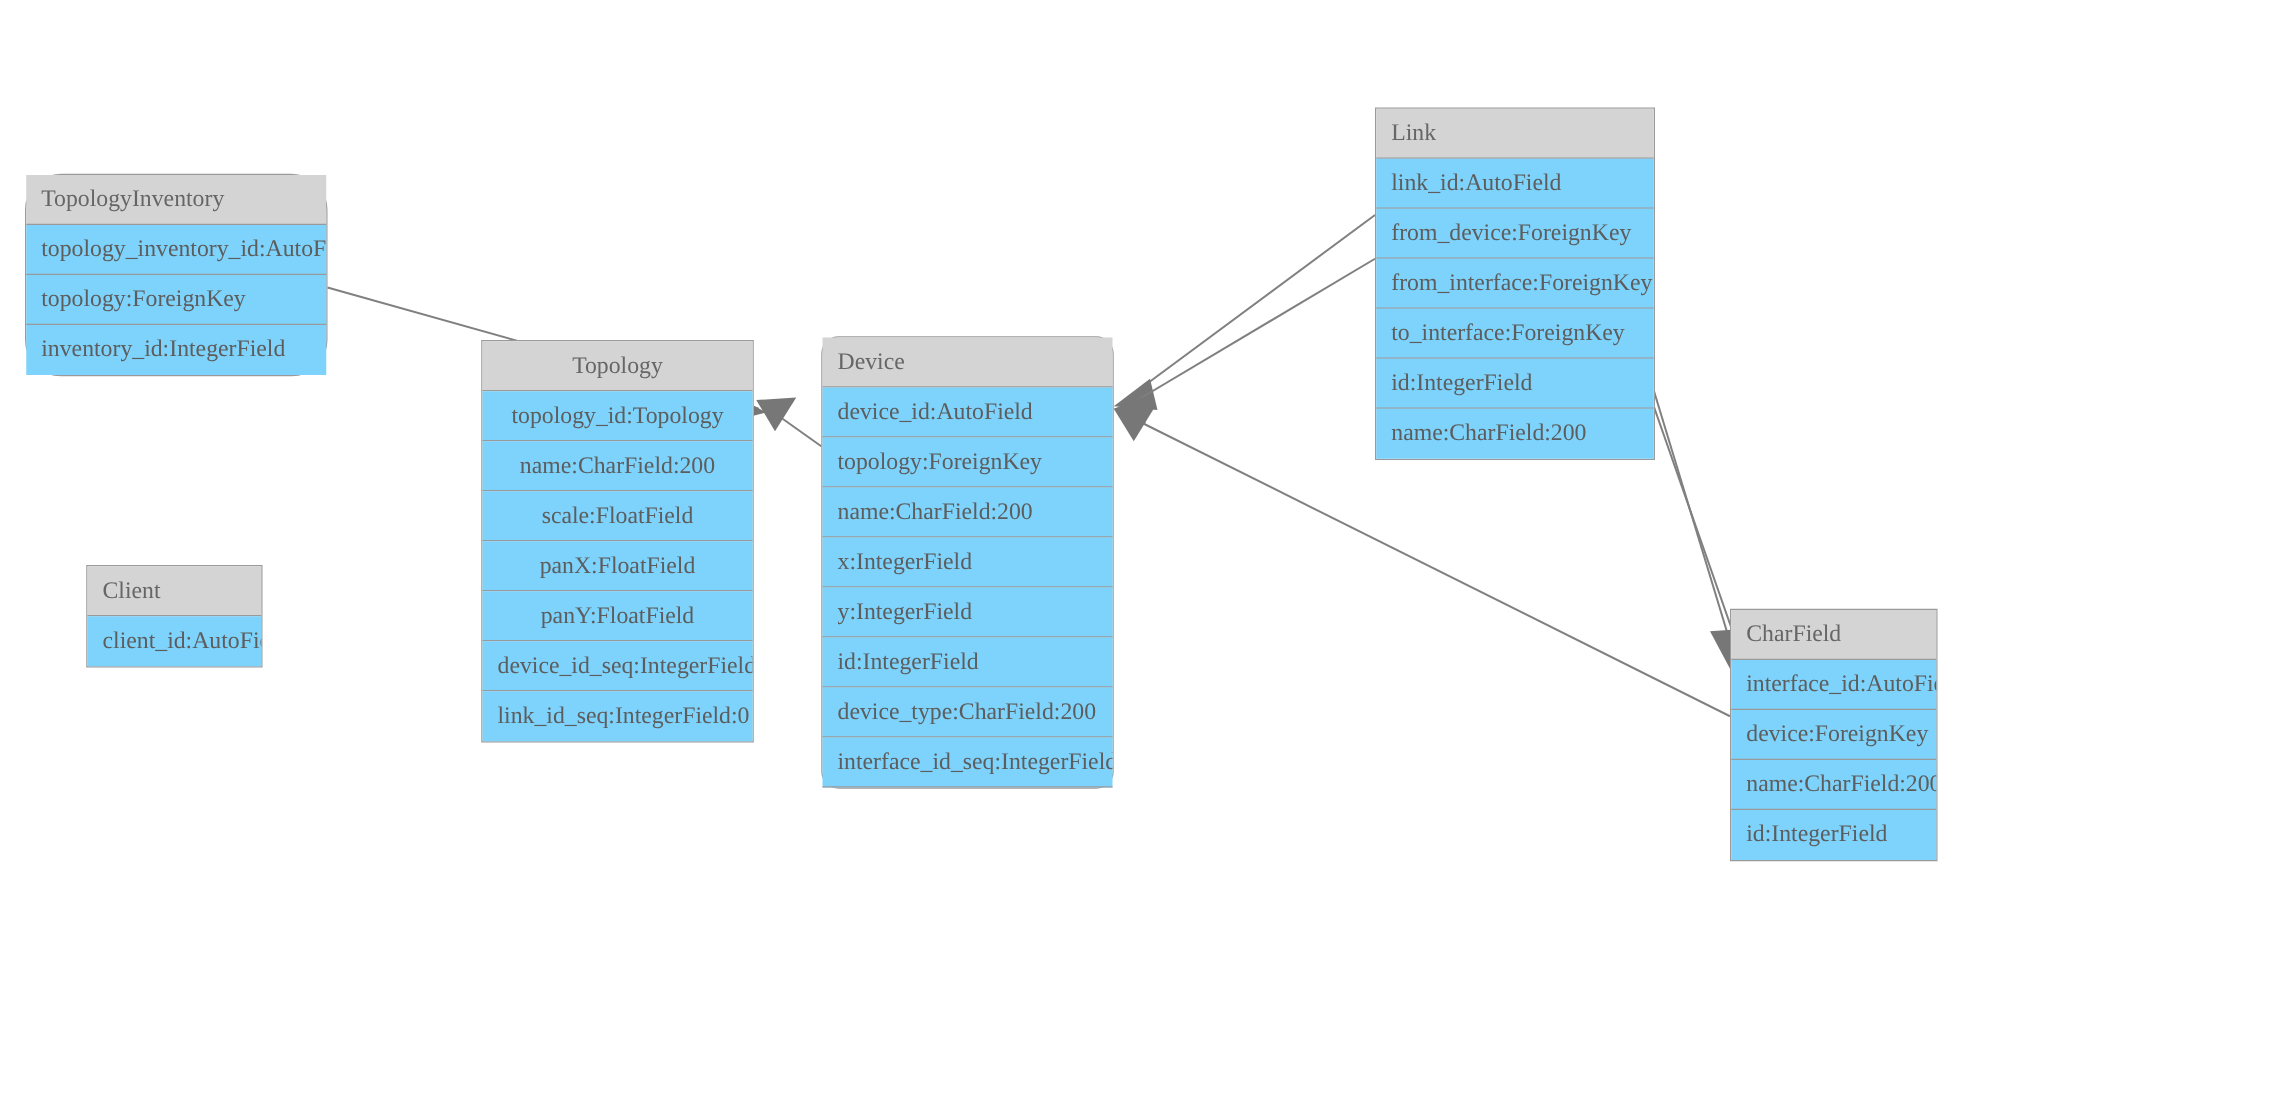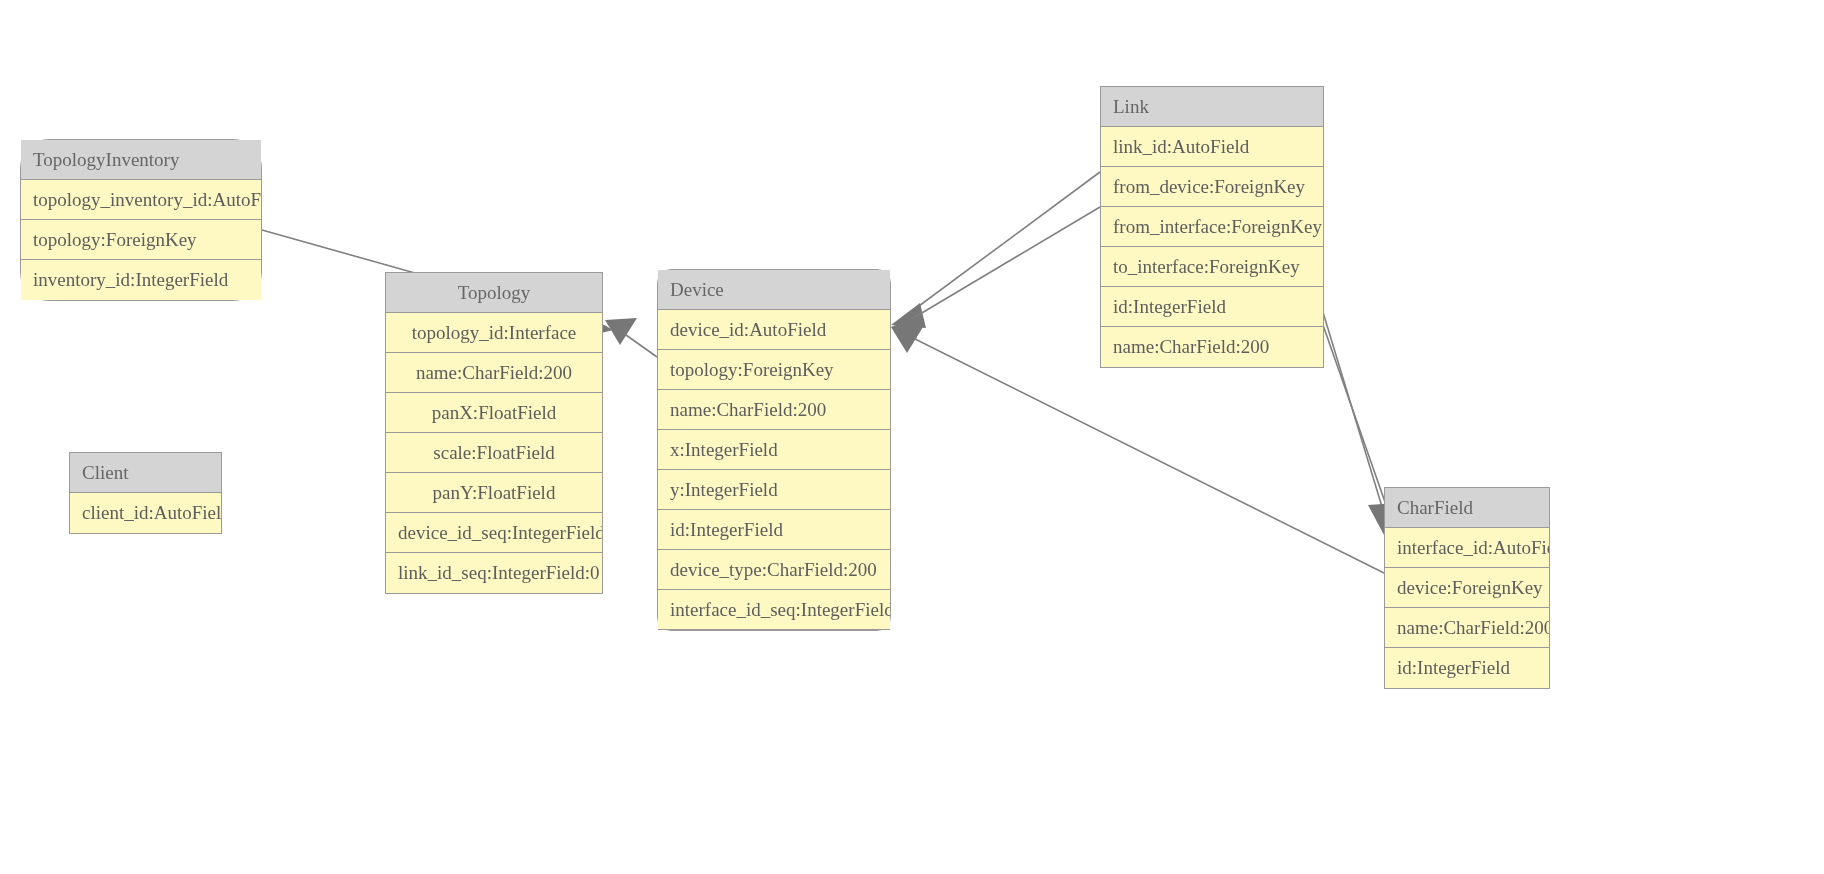--- a/index.html
+++ b/index.html
@@ -46,21 +46,21 @@
     font-size: 19px;
     line-height: 40px;
     height: 40px;
     padding: 0 12px;
     white-space: nowrap;
     overflow: hidden;
   }
 
   .entity-field {
     box-sizing: border-box;
-    background: #fef9c3;
+    background: #7dd3fc;
     border-bottom: 1px solid #9a9a9a;
     color: #5d5d5d;
     font-size: 19px;
     line-height: 40px;
     height: 40px;
     padding: 0 12px;
     white-space: nowrap;
     overflow: hidden;
   }
 
@@ -110,31 +110,31 @@
     </g>
   </svg>
 
   <div class="entity-table" style="left:20px; top:139px; width:242px;border-radius:29px;">
     <div class="entity-title">TopologyInventory</div>
     <div class="entity-field">topology_inventory_id:AutoField</div>
     <div class="entity-field">topology:ForeignKey</div>
     <div class="entity-field last">inventory_id:IntegerField</div>
   </div>
 
-  <div class="entity-table" style="left:69px; top:452px; width:153px;">
+  <div class="entity-table" style="left:69px; top:452px; width:141px;">
     <div class="entity-title">Client</div>
     <div class="entity-field last">client_id:AutoField</div>
   </div>
 
   <div class="entity-table" style="left:385px; top:272px; width:218px;text-align:center;">
     <div class="entity-title">Topology</div>
-    <div class="entity-field">topology_id:Interface</div>
+    <div class="entity-field">topology_id:Topology</div>
     <div class="entity-field">name:CharField:200</div>
+    <div class="entity-field">scale:FloatField</div>
     <div class="entity-field">panX:FloatField</div>
-    <div class="entity-field">scale:FloatField</div>
     <div class="entity-field">panY:FloatField</div>
     <div class="entity-field">device_id_seq:IntegerField:0</div>
     <div class="entity-field last">link_id_seq:IntegerField:0</div>
   </div>
 
   <div class="entity-table" style="left:657px; top:269px; width:234px;border-radius:14px;">
     <div class="entity-title">Device</div>
     <div class="entity-field">device_id:AutoField</div>
     <div class="entity-field">topology:ForeignKey</div>
     <div class="entity-field">name:CharField:200</div>

